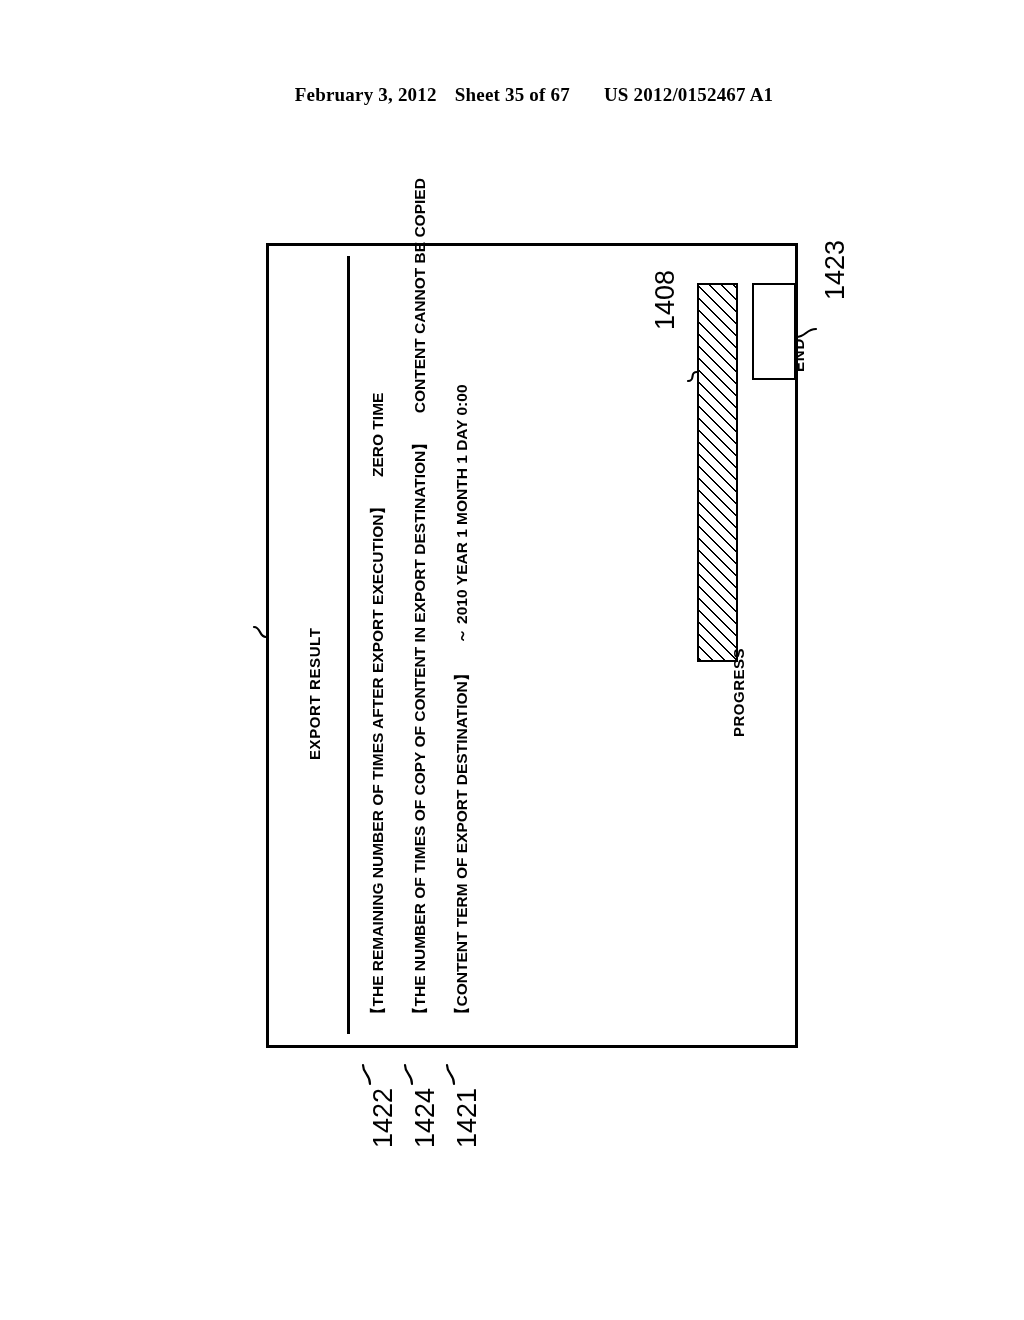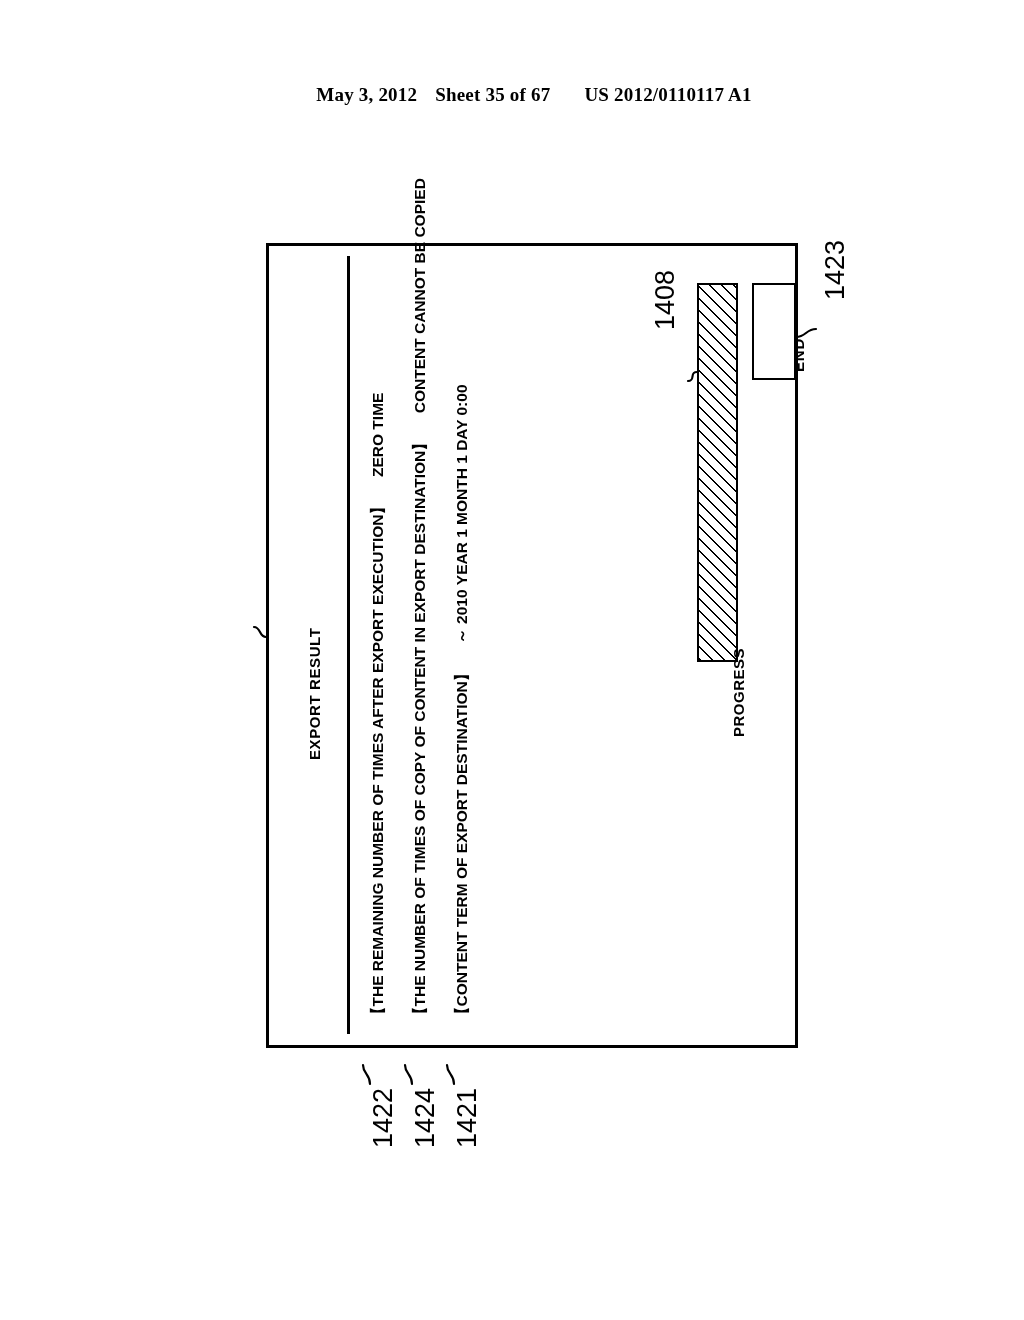--- a/index.html
+++ b/index.html
@@ -191,25 +191,25 @@
     left: 0; top: 0;
     width: 1024px; height: 1320px;
     pointer-events: none;
   }
 </style>
 </head>
 <body>
 
 <div id="pub-header">
   <span class="gap-lg"></span>
-  <span class="seg">May 3, 2012</span>
+  <span class="seg">February 3, 2012</span>
   <span class="gap-md"></span>
   <span class="seg">Sheet 35 of 67</span>
   <span class="gap-xl"></span>
-  <span class="seg">US 2012/0110117 A1</span>
+  <span class="seg">US 2012/0152467 A1</span>
 </div>
 
 <div id="drawing">
 
   <div id="dialog-frame"></div>
   <div id="title-separator"></div>
 
   <div class="vtext" id="dialog-title">EXPORT RESULT</div>
 
   <div class="vtext" id="info-line-1">

